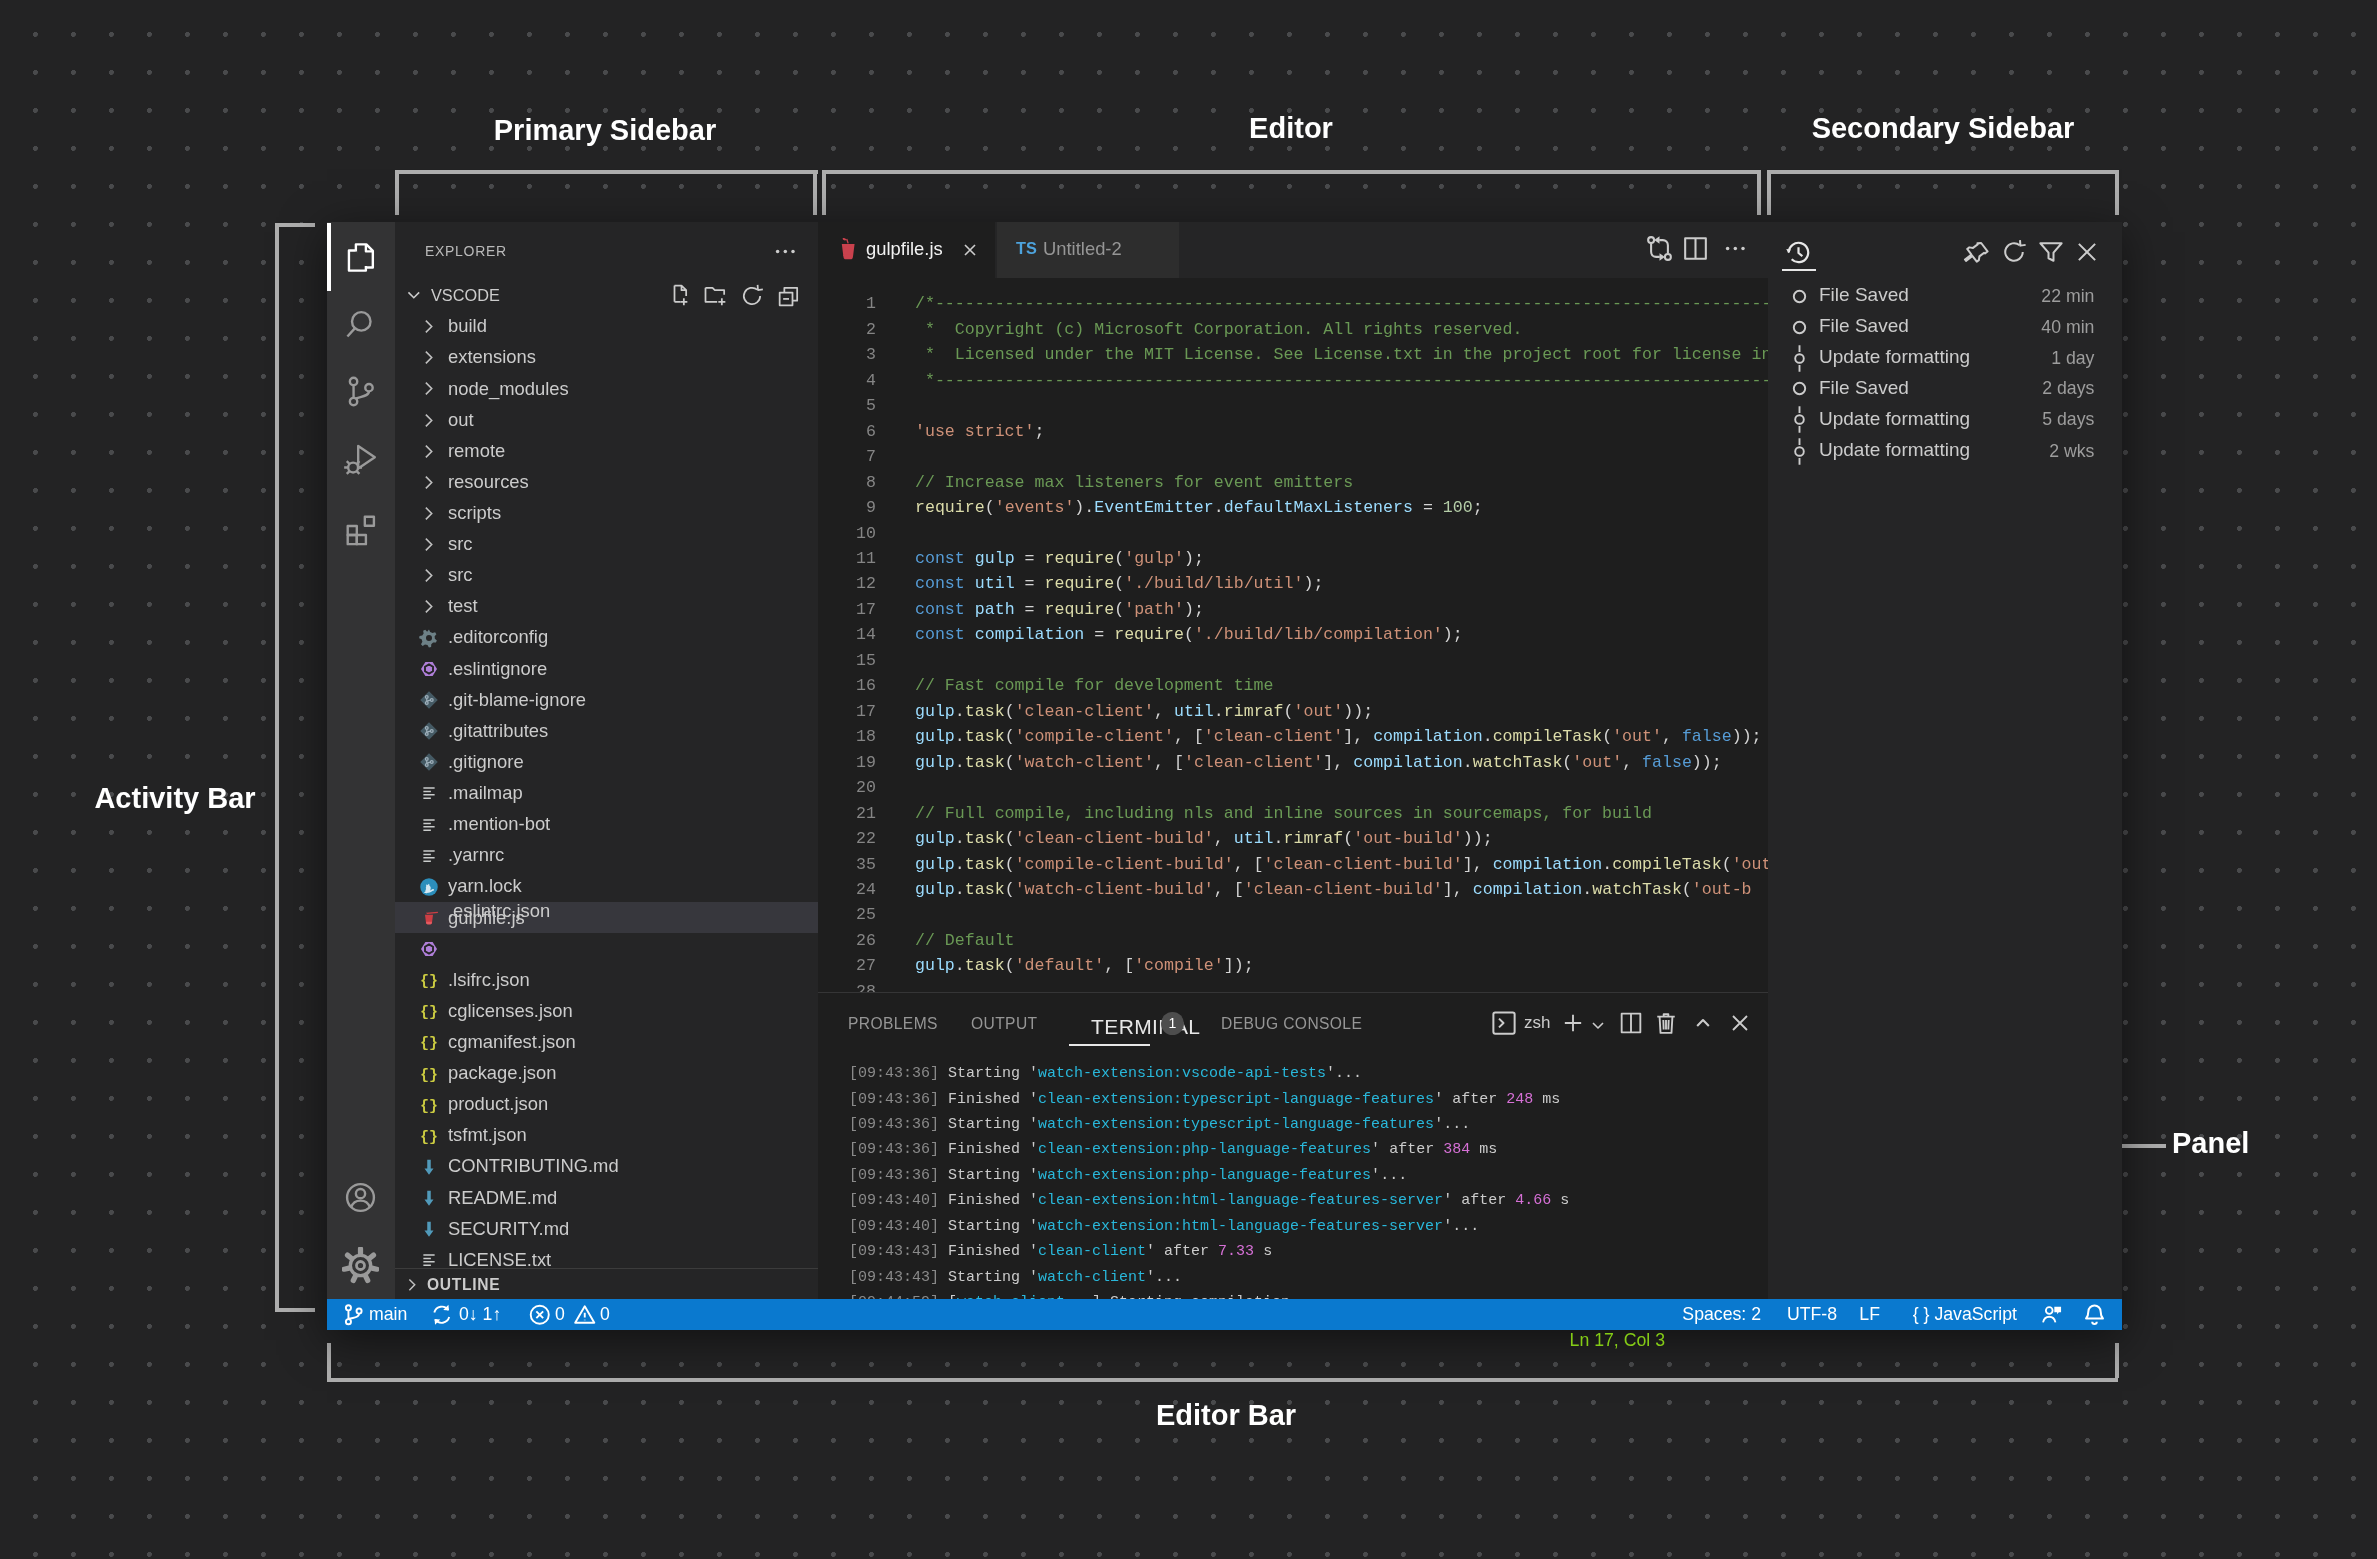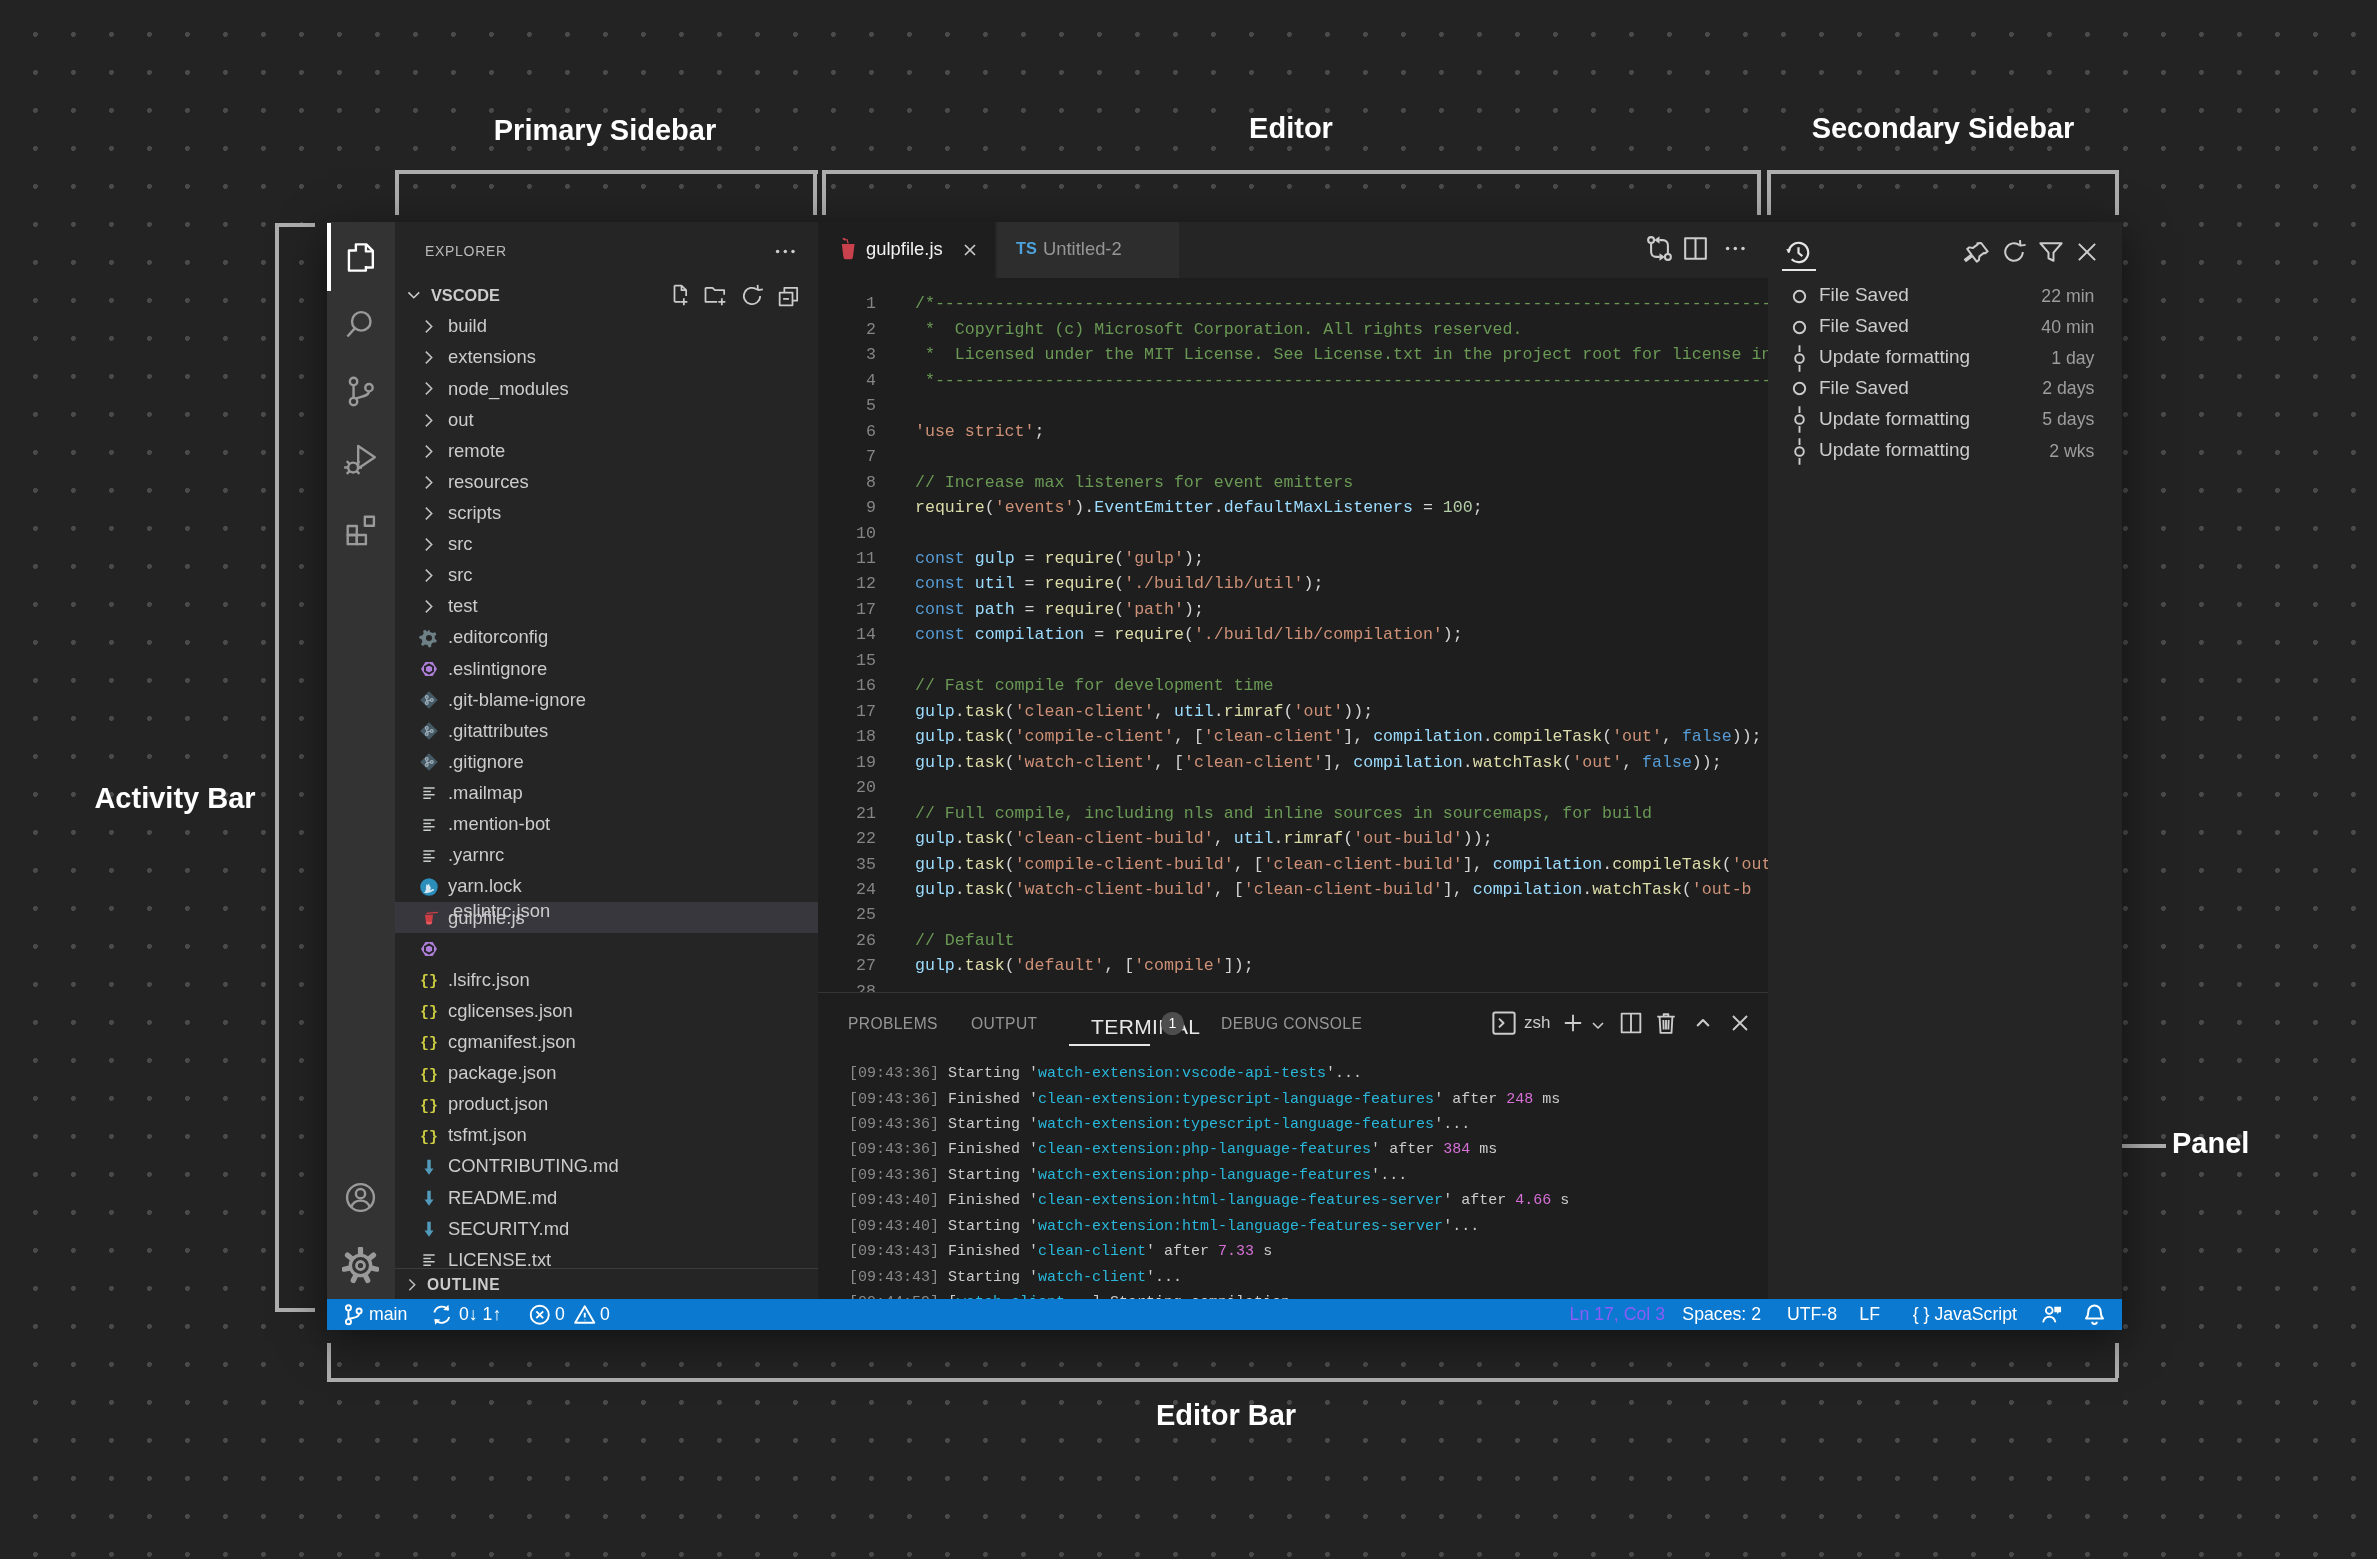--- a/index.html
+++ b/index.html
@@ -110,21 +110,21 @@
           <circle cx="5" cy="5" r="2.5"></circle>
           <circle cx="16" cy="5" r="2.5"></circle>
           <circle cx="27" cy="5" r="2.5"></circle>
         </svg>
       </div>
 <div class="abs" style="left:79px; top:65px; width:15.6px; height:15.6px;">
         <svg width="15.6" height="15.6" viewBox="0 0 16 16" fill="none" stroke="#cccccc" stroke-width="1.6">
           <path d="M2.5 5.5 L8 11 L13.5 5.5"></path>
         </svg>
       </div>
-<div class="abs" style="left:104px; top:64px; font-size:16.3px; font-weight:bold; color:#cccccc;">VSCODE</div>
+<div class="abs" style="left:104px; top:64px; font-size:16.3px; font-weight:normal; color:#cccccc;">VSCODE</div>
 <div class="abs" style="left:337px; top:60px;">
         <svg width="28" height="28" viewBox="0 0 24 24" fill="none" color="#cccccc" stroke="#cccccc" stroke-width="1.5" stroke-linejoin="round">
           <path d="M9 3 h6 l4 4 v5 M9 3 v14 M15 3 v4 h4 M9 17 h5"></path>
           <path d="M17 14 v6 M14 17 h6"></path>
         </svg>
       </div>
 <div class="abs" style="left:375px; top:60px;">
         <svg width="28" height="28" viewBox="0 0 24 24" fill="none" color="#cccccc" stroke="#cccccc" stroke-width="1.5" stroke-linejoin="round">
           <path d="M3 5 h6 l2 2 h8 v4 M3 5 v12 h10"></path>
           <path d="M17 14 v6 M14 17 h6"></path>
@@ -608,21 +608,21 @@
         </svg>
       </div>
 <div class="abs" style="left:228px; top:1082px; font-size:17.7px; color:#ffffff; white-space:nowrap;">0</div>
 <div class="abs" style="left:245px; top:1080px;">
         <svg width="25.5" height="25.5" viewBox="0 0 24 24" fill="none" stroke="#ffffff" stroke-width="1.8" stroke-linejoin="round">
           <path d="M12 4 L21 19.5 H3z"></path>
           <path d="M12 10 v4.5 M12 16.8 v0.4"></path>
         </svg>
       </div>
 <div class="abs" style="left:273px; top:1082px; font-size:17.7px; color:#ffffff; white-space:nowrap;">0</div>
-<div class="abs" style="right:457px; top:1082px; font-size:17.7px; color:#8b5cf6; white-space:nowrap;">Ln 17, Col 3</div>
+<div class="abs" style="right:457px; top:1108px; font-size:17.7px; color:#84cc16; white-space:nowrap;">Ln 17, Col 3</div>
 <div class="abs" style="right:361px; top:1082px; font-size:17.7px; color:#ffffff; white-space:nowrap;">Spaces: 2</div>
 <div class="abs" style="right:285px; top:1082px; font-size:17.7px; color:#ffffff; white-space:nowrap;">UTF-8</div>
 <div class="abs" style="right:242px; top:1082px; font-size:17.7px; color:#ffffff; white-space:nowrap;">LF</div>
 <div class="abs" style="right:105px; top:1082px; font-size:17.7px; color:#ffffff; white-space:nowrap;">{ } JavaScript</div>
 <div class="abs" style="left:1711px; top:1079px;">
         <svg width="27" height="27" viewBox="0 0 24 24" fill="none" stroke="#ffffff" stroke-width="1.6" stroke-linejoin="round">
           <circle cx="10" cy="8.5" r="3"></circle>
           <path d="M4.5 19 c0.8 -3.6 2.9 -5 5.5 -5 c2.6 0 4.7 1.4 5.5 5"></path>
           <path d="M14.5 5 h6 v5 h-2 l-1.5 1.8 V10 h-2.5z" fill="#ffffff" stroke="none"></path>
         </svg>

